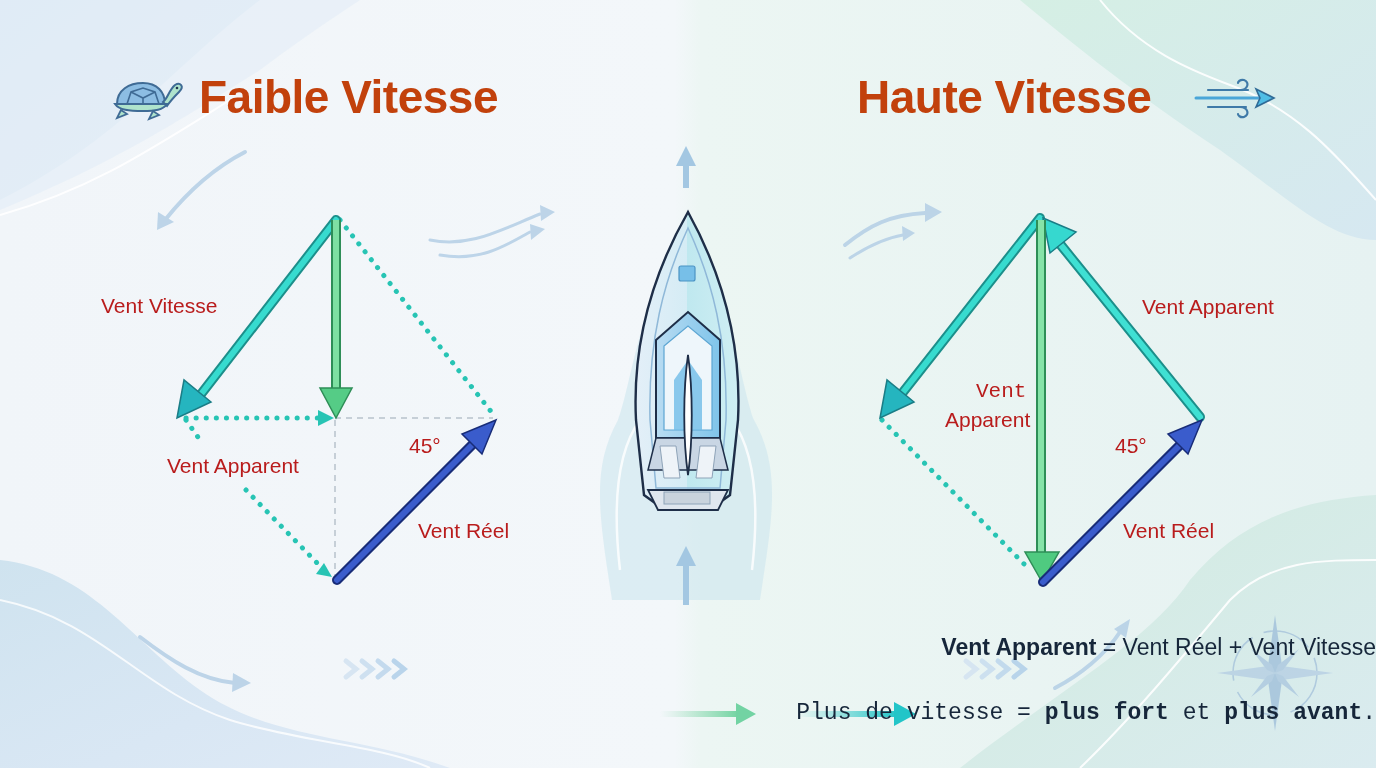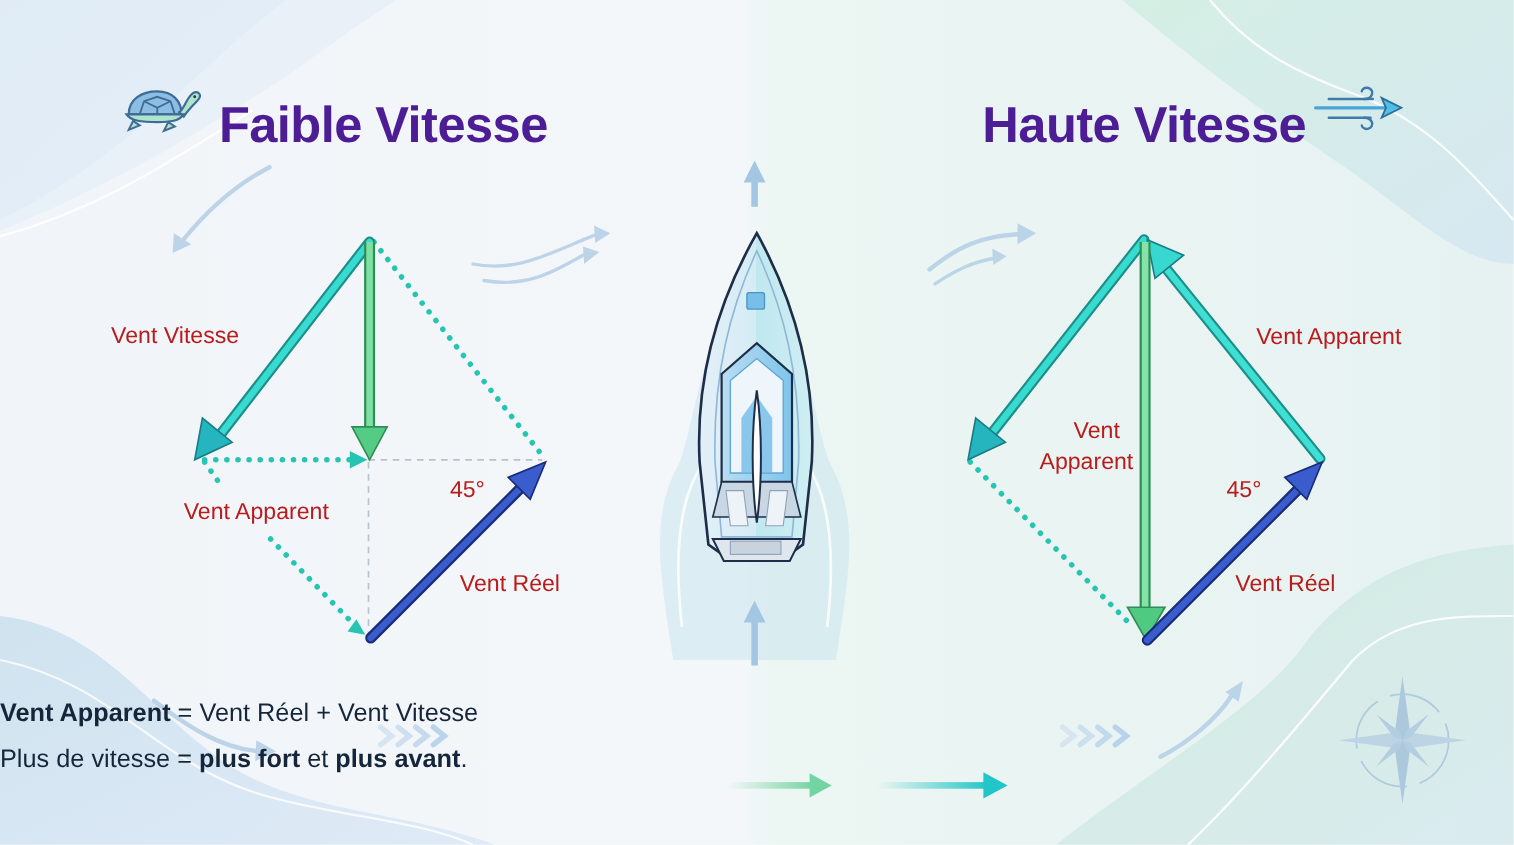--- a/index.html
+++ b/index.html
@@ -4,30 +4,30 @@
 <style>
   html, body { margin: 0; padding: 0; }
   body {
     width: 1376px; height: 768px; overflow: hidden; position: relative;
     font-family: "Liberation Sans", "DejaVu Sans", sans-serif;
     background: linear-gradient(90deg, #f1f5f9 0%, #f3f7fa 49%, #ecf6f3 51%, #e6f2f2 100%);
     color: #12263f;
   }
   #bg { position: absolute; left: 0; top: 0; }
   .title {
-    position: absolute; top: 86px; font-size: 46px; font-weight: 700;
-    color: #4c1d95; letter-spacing: -0.5px; white-space: nowrap;
+    position: absolute; top: 70px; font-size: 46px; font-weight: 700;
+    color: #c2410c; letter-spacing: -0.5px; white-space: nowrap;
   }
   #title-left { left: 199px; }
-  #title-right { left: 857px; margin-left: 36px; }
+  #title-right { left: 857px; }
   .label {
     position: absolute; font-size: 21px; color: #b91c1c; white-space: nowrap;
   }
   .formula {
-    position: absolute; left: 0; width: 1376px; text-align: left;
+    position: absolute; left: 0; width: 1376px; text-align: right;
     font-size: 23px; color: #16263a; white-space: nowrap;
   }
   .formula b { font-weight: 700; }
 </style>
 </head>
 <body>
 
 <svg id="bg" width="1376" height="768" viewBox="0 0 1376 768" xmlns="http://www.w3.org/2000/svg">
   <defs>
     <linearGradient id="waveTL" x1="0" y1="0" x2="1" y2="1">
@@ -238,23 +238,23 @@
 
 <div class="title" id="title-left">Faible Vitesse</div>
 <div class="title" id="title-right">Haute Vitesse</div>
 
 <div class="label" style="left:101px; top:294px;">Vent Vitesse</div>
 <div class="label" style="left:167px; top:454px;">Vent Apparent</div>
 <div class="label" style="left:409px; top:434px;">45°</div>
 <div class="label" style="left:418px; top:519px;">Vent Réel</div>
 
 <div class="label" style="left:1142px; top:295px;">Vent Apparent</div>
-<div class="label" style="left:976px; top:380px;">Vent</div>
+<div class="label" style="left:976px; top:380px;font-family:Liberation Mono, monospace;">Vent</div>
 <div class="label" style="left:945px; top:408px;">Apparent</div>
 <div class="label" style="left:1115px; top:434px;">45°</div>
 <div class="label" style="left:1123px; top:519px;">Vent Réel</div>
 
 <div class="formula" style="top:634px;">
   <b>Vent Apparent</b><span> = Vent Réel + Vent Vitesse</span>
 </div>
-<div class="formula" style="top:676px;">
+<div class="formula" style="top:700px;font-family:Liberation Mono, monospace;">
   <span>Plus de vitesse = </span><b>plus fort</b><span> et </span><b>plus avant</b><span>.</span>
 </div>
 
 </body></html>

